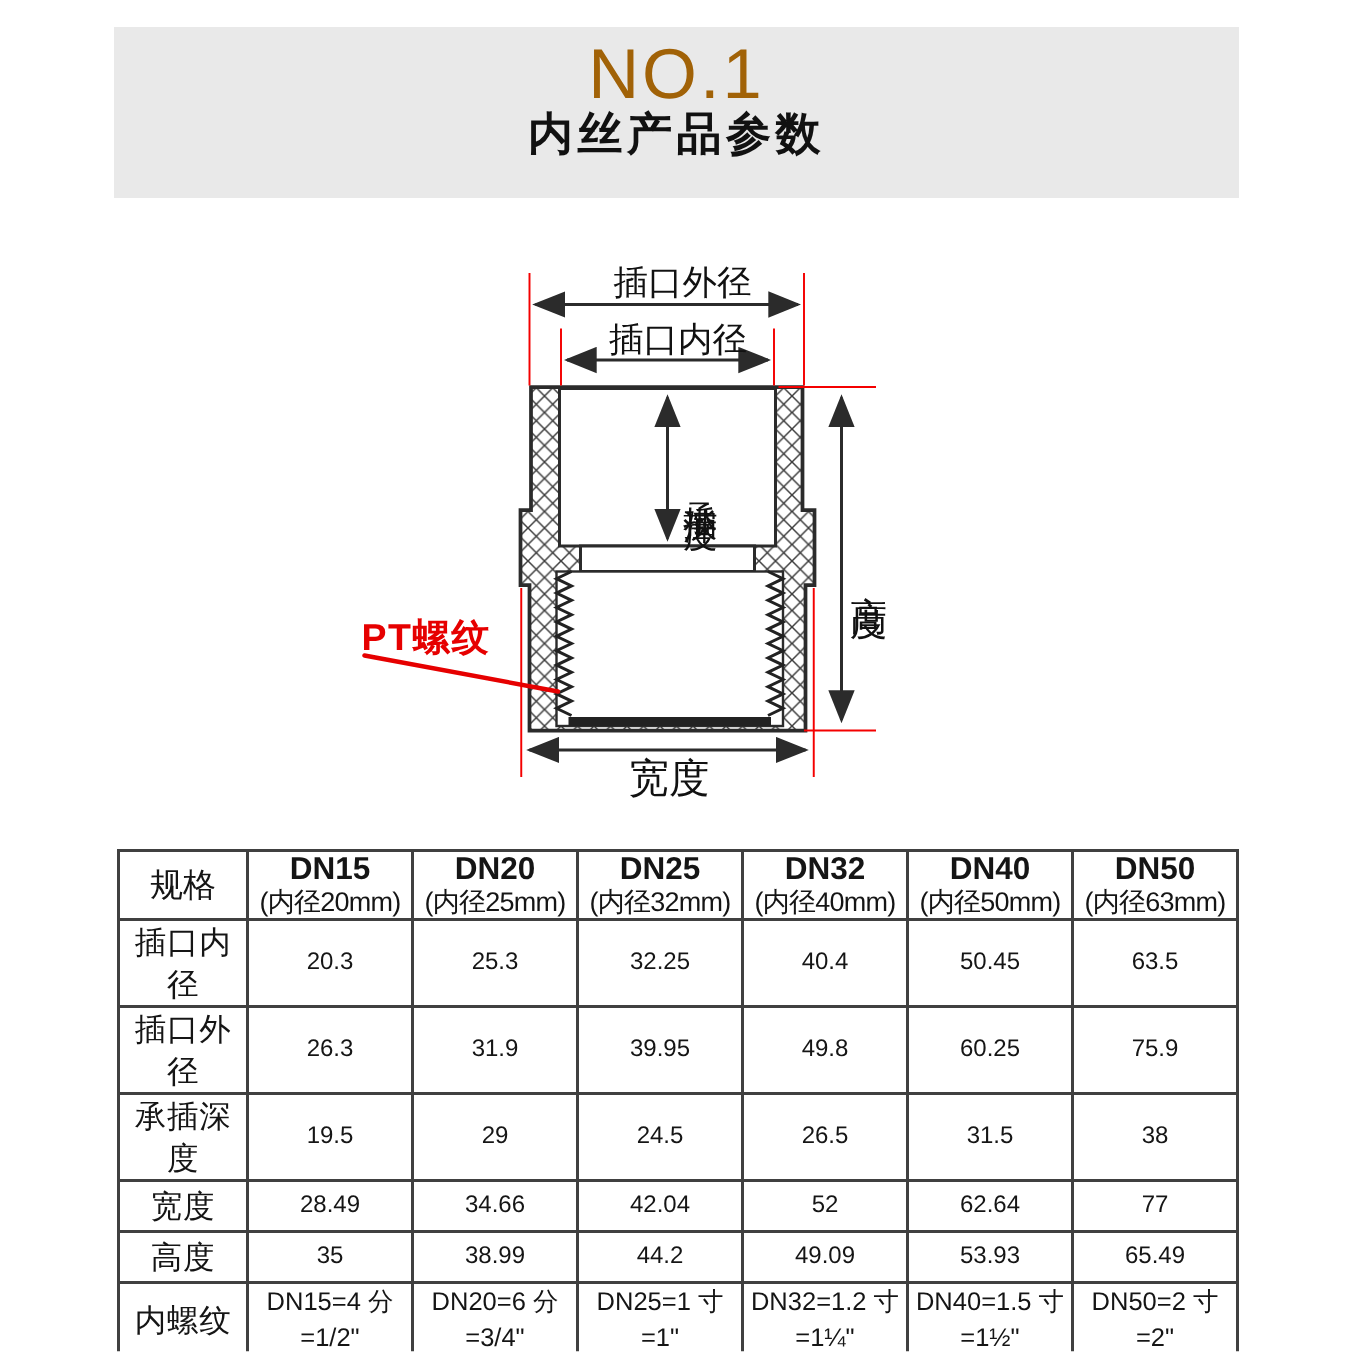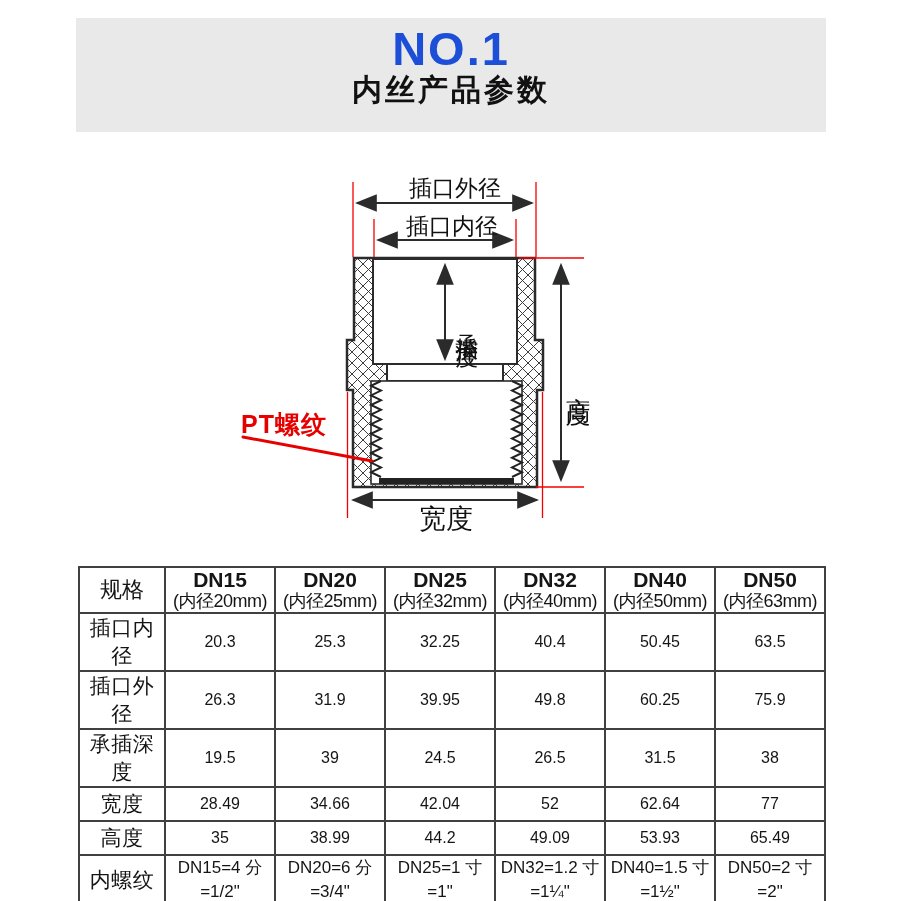--- a/index.html
+++ b/index.html
@@ -5,21 +5,21 @@
   html,body{margin:0;padding:0;background:#ffffff;}
   #stage{
     position:relative;width:901px;height:901px;background:#ffffff;overflow:hidden;
     font-family:"Liberation Sans","DejaVu Sans",sans-serif;color:#151515;
   }
   
   .band{
     position:absolute;left:76px;top:18px;width:750px;height:114px;background:#e9e9e9;
     display:flex;flex-direction:column;align-items:center;justify-content:flex-start;
   }
-  .band .no1{font-size:47px;font-weight:700;letter-spacing:2px;line-height:1.0;margin-top:7px;color:#1d4ed8;}
+  .band .no1{font-size:47px;font-weight:400;letter-spacing:2px;line-height:1.0;margin-top:7px;color:#a16207;}
   .band .sub{font-size:30px;font-weight:600;letter-spacing:3px;line-height:1.15;margin-top:1px;color:#111;}
   .band .tagline{font-size:18px;font-weight:500;letter-spacing:9px;color:#c5c5c5;margin-top:3px;white-space:nowrap;}
   
   .diagram{position:absolute;left:230px;top:155px;width:445px;height:400px;}
   .diagram svg{position:absolute;left:0;top:0;}
   .dlabel{position:absolute;font-size:23px;color:#111;text-align:center;line-height:1.1;white-space:nowrap;}
   .dlabel.vert{writing-mode:vertical-rl;text-orientation:upright;letter-spacing:3px;white-space:normal;}
   .pt-label{position:absolute;font-size:25px;font-weight:bold;color:#e60000;letter-spacing:1px;}
   
   .spec-table{
@@ -159,21 +159,21 @@
       <td class="cell-val">26.3</td>
       <td class="cell-val">31.9</td>
       <td class="cell-val">39.95</td>
       <td class="cell-val">49.8</td>
       <td class="cell-val">60.25</td>
       <td class="cell-val">75.9</td>
     </tr>
     <tr class="data">
       <td class="row-label">承插深度</td>
       <td class="cell-val">19.5</td>
-      <td class="cell-val">39</td>
+      <td class="cell-val">29</td>
       <td class="cell-val">24.5</td>
       <td class="cell-val">26.5</td>
       <td class="cell-val">31.5</td>
       <td class="cell-val">38</td>
     </tr>
     <tr class="data">
       <td class="row-label">宽度</td>
       <td class="cell-val">28.49</td>
       <td class="cell-val">34.66</td>
       <td class="cell-val">42.04</td>

